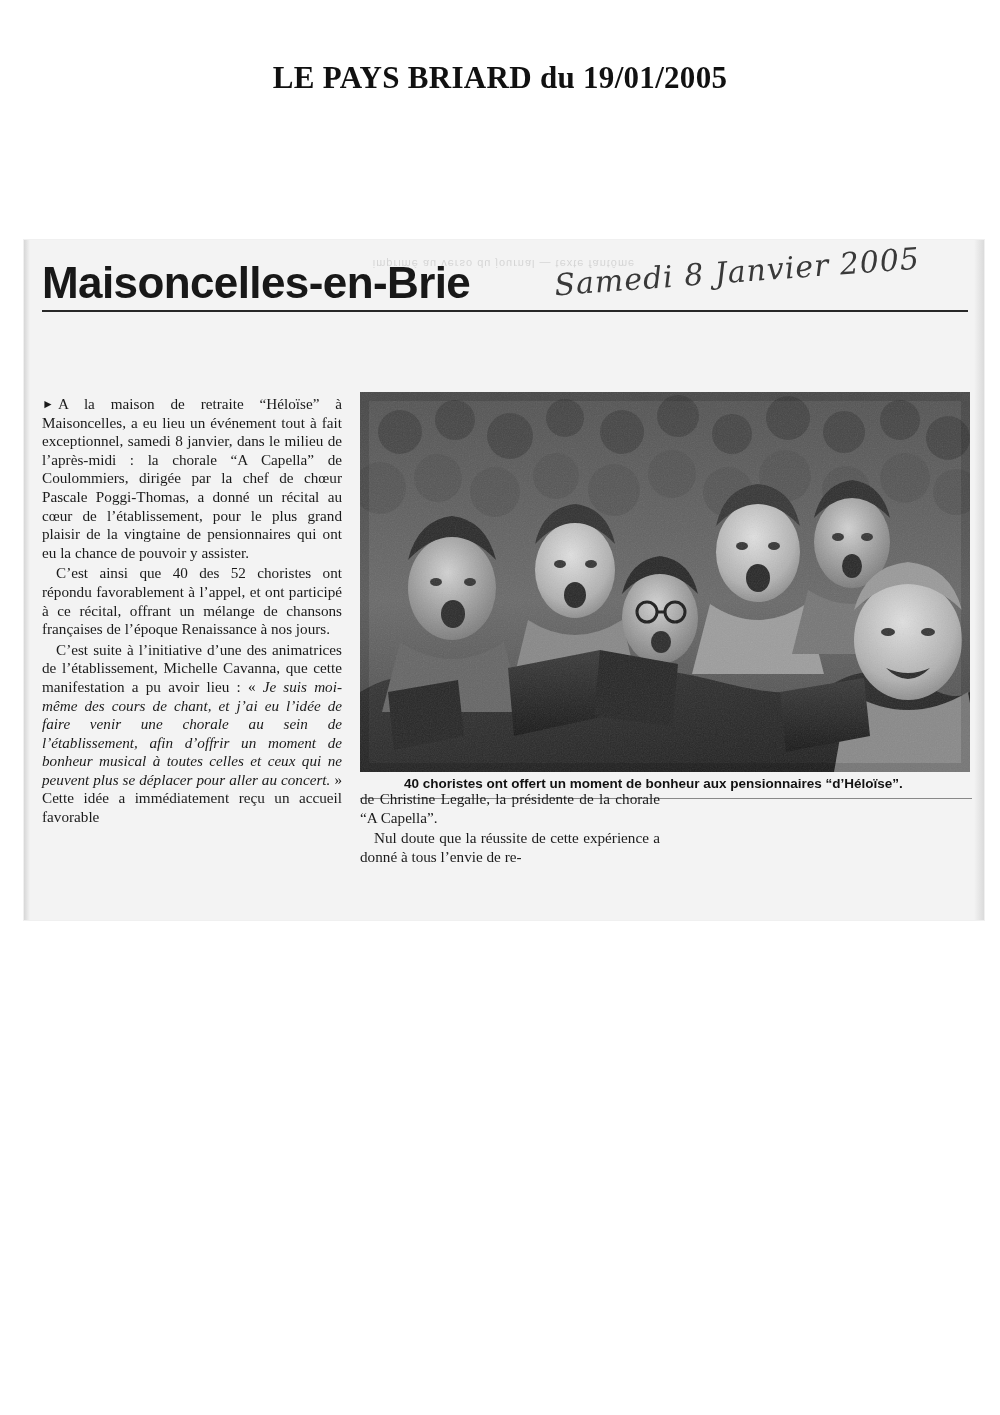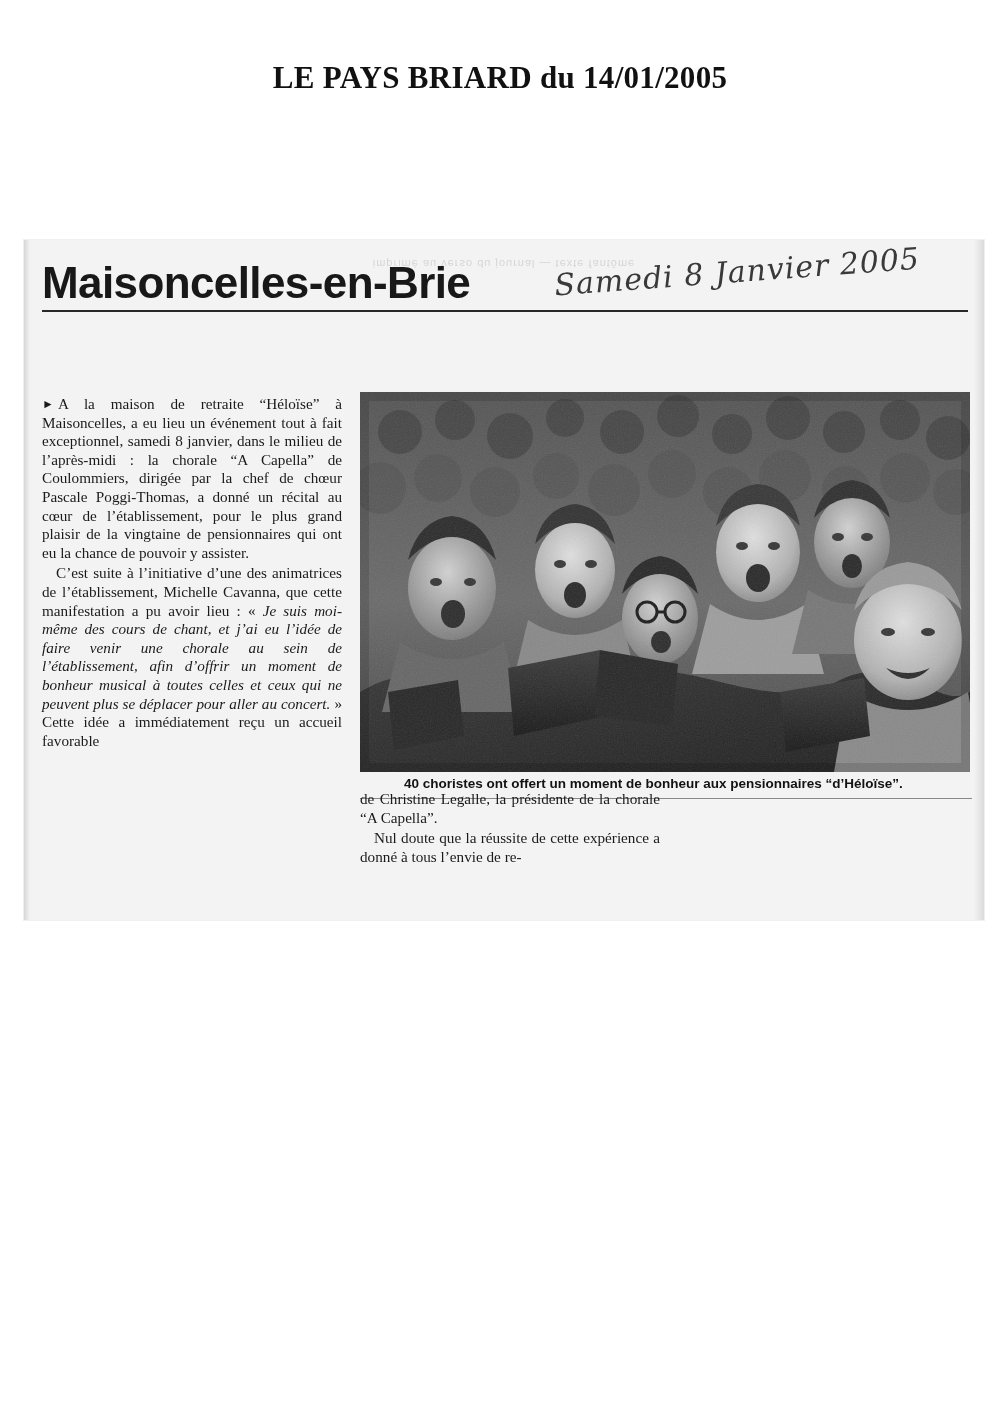--- a/index.html
+++ b/index.html
@@ -170,21 +170,21 @@
     left: 336px;
     top: 558px;
     width: 612px;
     height: 1px;
     background: #8c8880;
   }
 </style>
 </head>
 <body>
 
-<div class="page-heading">LE PAYS BRIARD du 14/01/2005</div>
+<div class="page-heading">LE PAYS BRIARD du 19/01/2005</div>
 
 <div class="clipping">
 
   <div class="paper-edge-left"></div>
   <div class="paper-edge-right"></div>
 
   <div class="ghost-strip">imprimé au verso du journal — texte fantôme</div>
 
   <div class="kicker">Maisoncelles-en-Brie</div>
 
@@ -314,20 +314,21 @@
       <rect x="0" y="0" width="610" height="380" fill="none" filter="url(#grain)" opacity="0.5"></rect>
       <rect x="0" y="0" width="610" height="380" fill="none" stroke="rgba(0,0,0,0.35)" stroke-width="18" opacity="0.35"></rect>
     </svg>
   </div>
 
   <div class="cap-rule"></div>
   <div class="caption">40 choristes ont offert un moment de bonheur aux pensionnaires “d’Héloïse”.</div>
 
   <div class="col col-1">
     <p class="first"><span class="arrow">►</span><span>A la maison de retraite “Héloïse” à Maisoncelles, a eu lieu un événement tout à fait exceptionnel, samedi 8 janvier, dans le milieu de l’après-midi : la chorale “A Capella” de Coulommiers, dirigée par la chef de chœur Pascale Poggi-Thomas, a donné un récital au cœur de l’établissement, pour le plus grand plaisir de la vingtaine de pensionnaires qui ont eu la chance de pouvoir y assister.</span></p>
+    <p>C’est ainsi que 40 des 52 choristes ont répondu favorablement à l’appel, et ont participé à ce récital, offrant un mélange de chansons françaises de l’époque Renaissance à nos jours.</p>
     <p><span>C’est suite à l’initiative d’une des animatrices de l’établissement, Michelle Cavanna, que cette manifestation a pu avoir lieu : « </span><em>Je suis moi-même des cours de chant, et j’ai eu l’idée de faire venir une chorale au sein de l’établissement, afin d’offrir un moment de bonheur musical à toutes celles et ceux qui ne peuvent plus se déplacer pour aller au concert.</em><span> » Cette idée a immédiatement reçu un accueil favorable</span></p>
   </div>
 
   <div class="col col-2">
     <p class="first">de Christine Legalle, la présidente de la chorale “A Capella”.</p>
     <p>Nul doute que la réussite de cette expérience a donné à tous l’envie de re-</p>
   </div>
 
 
 </div>

